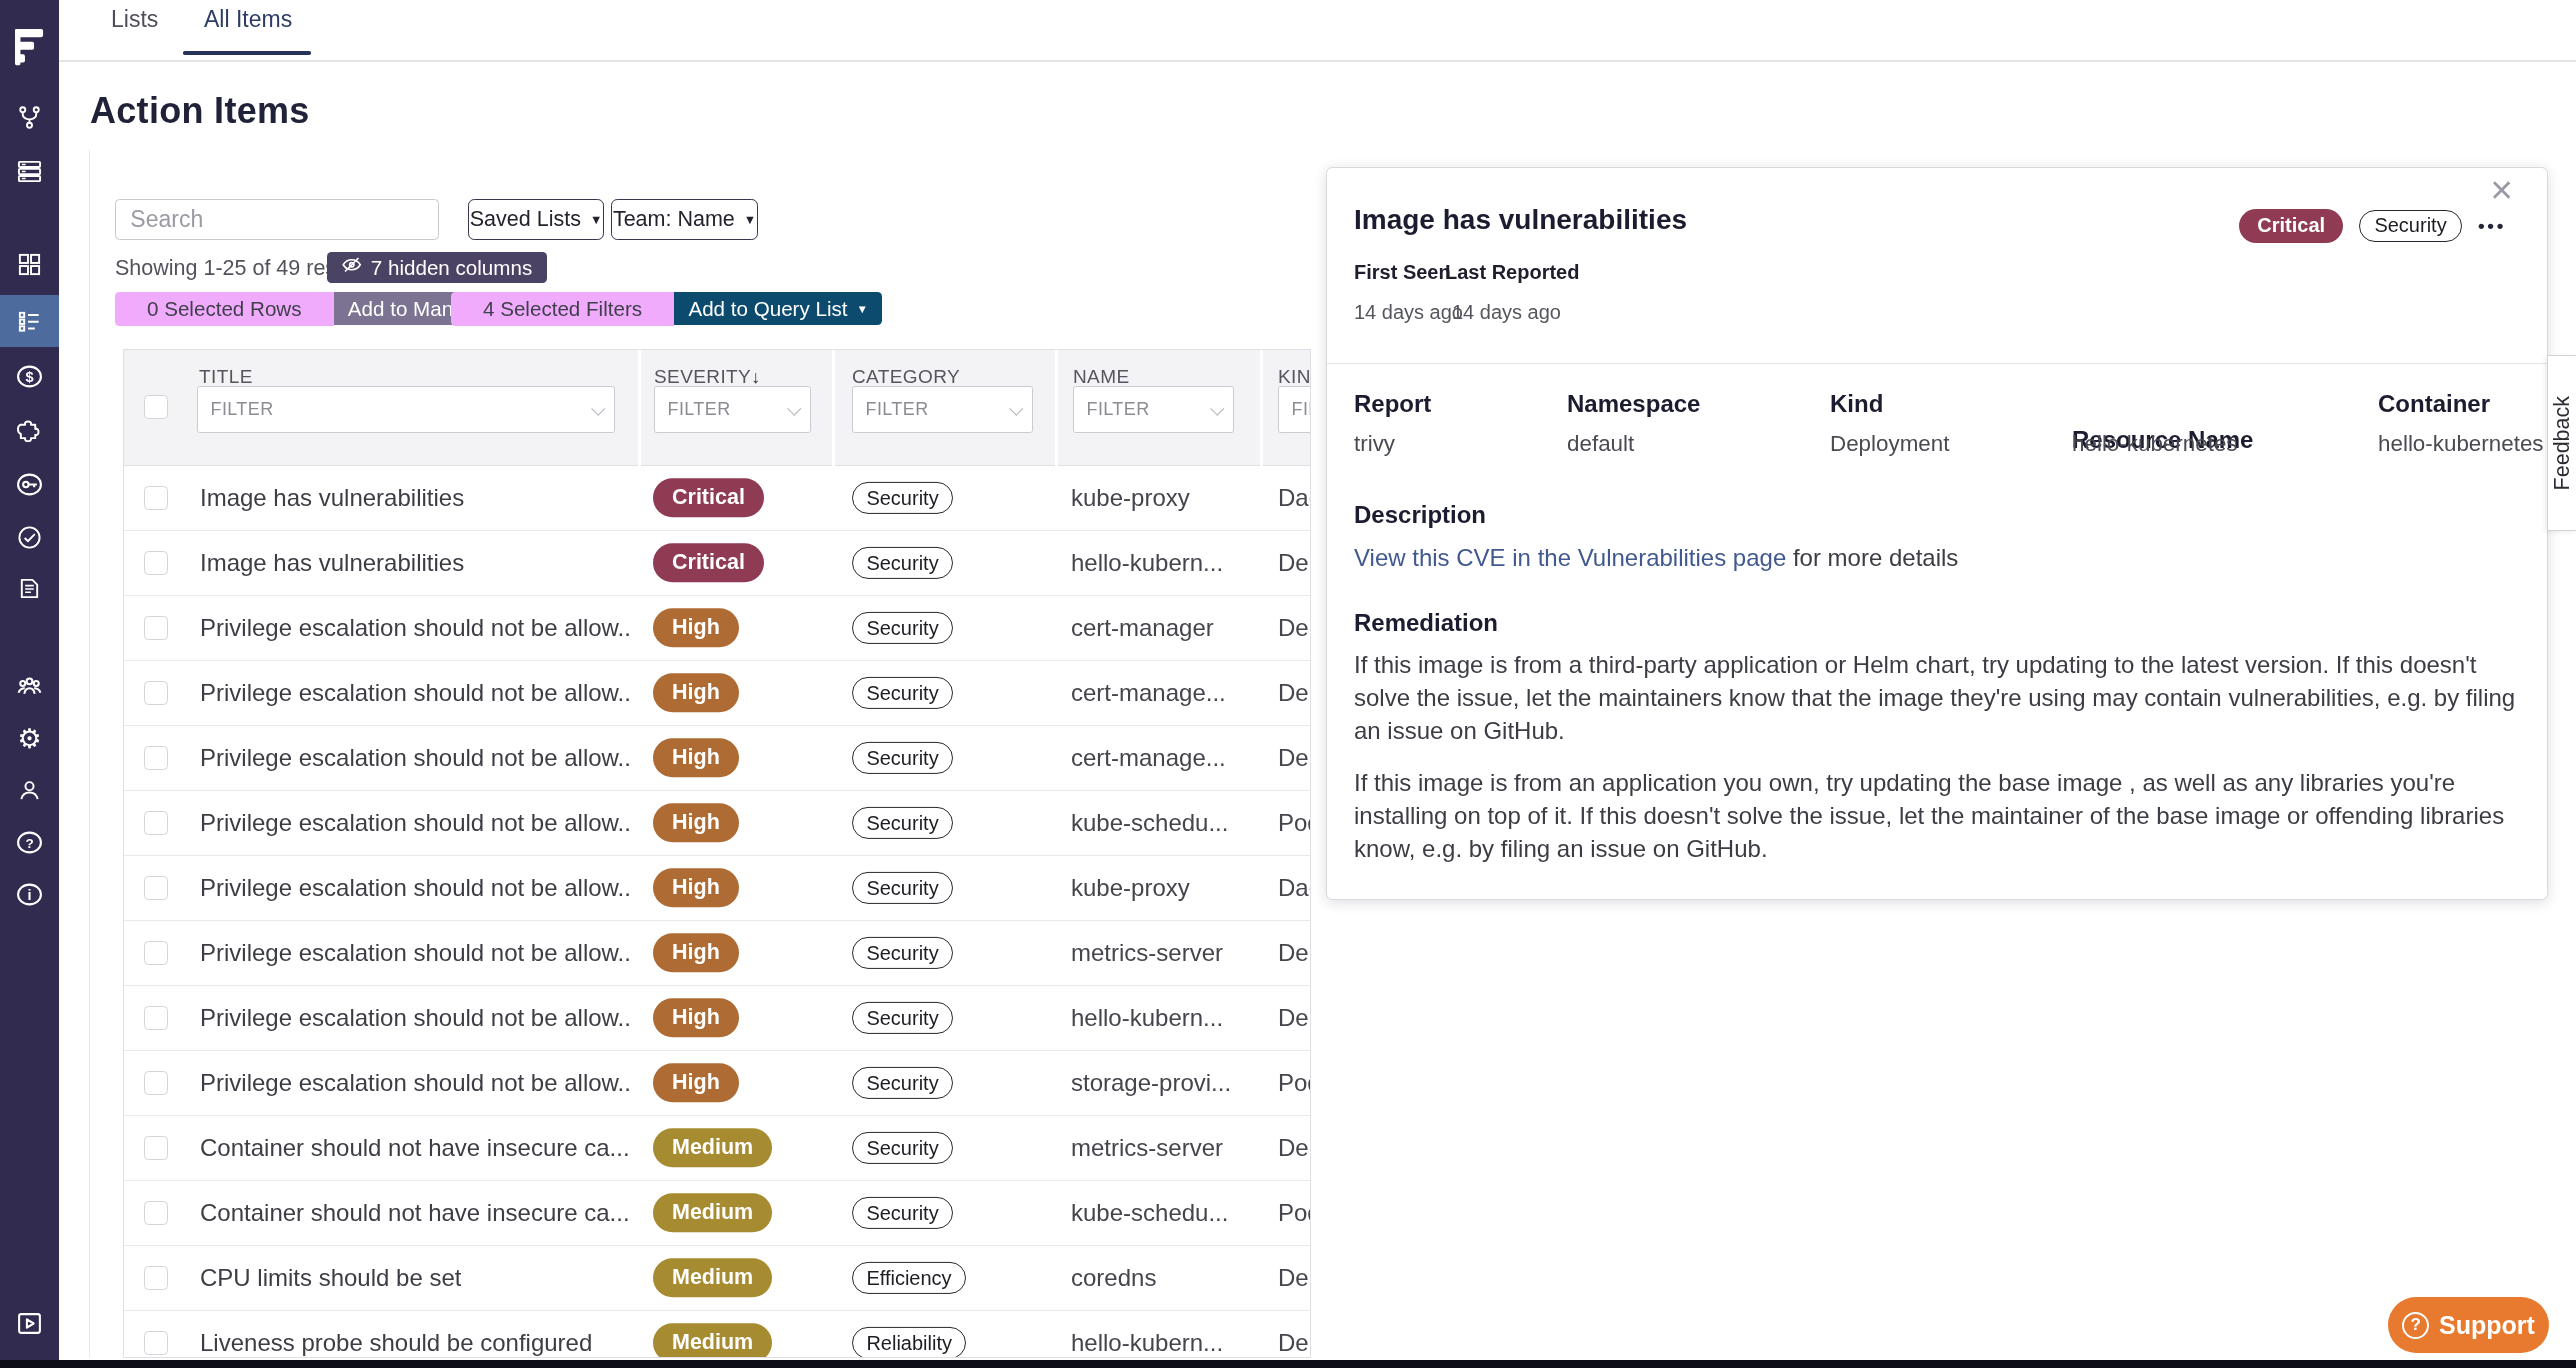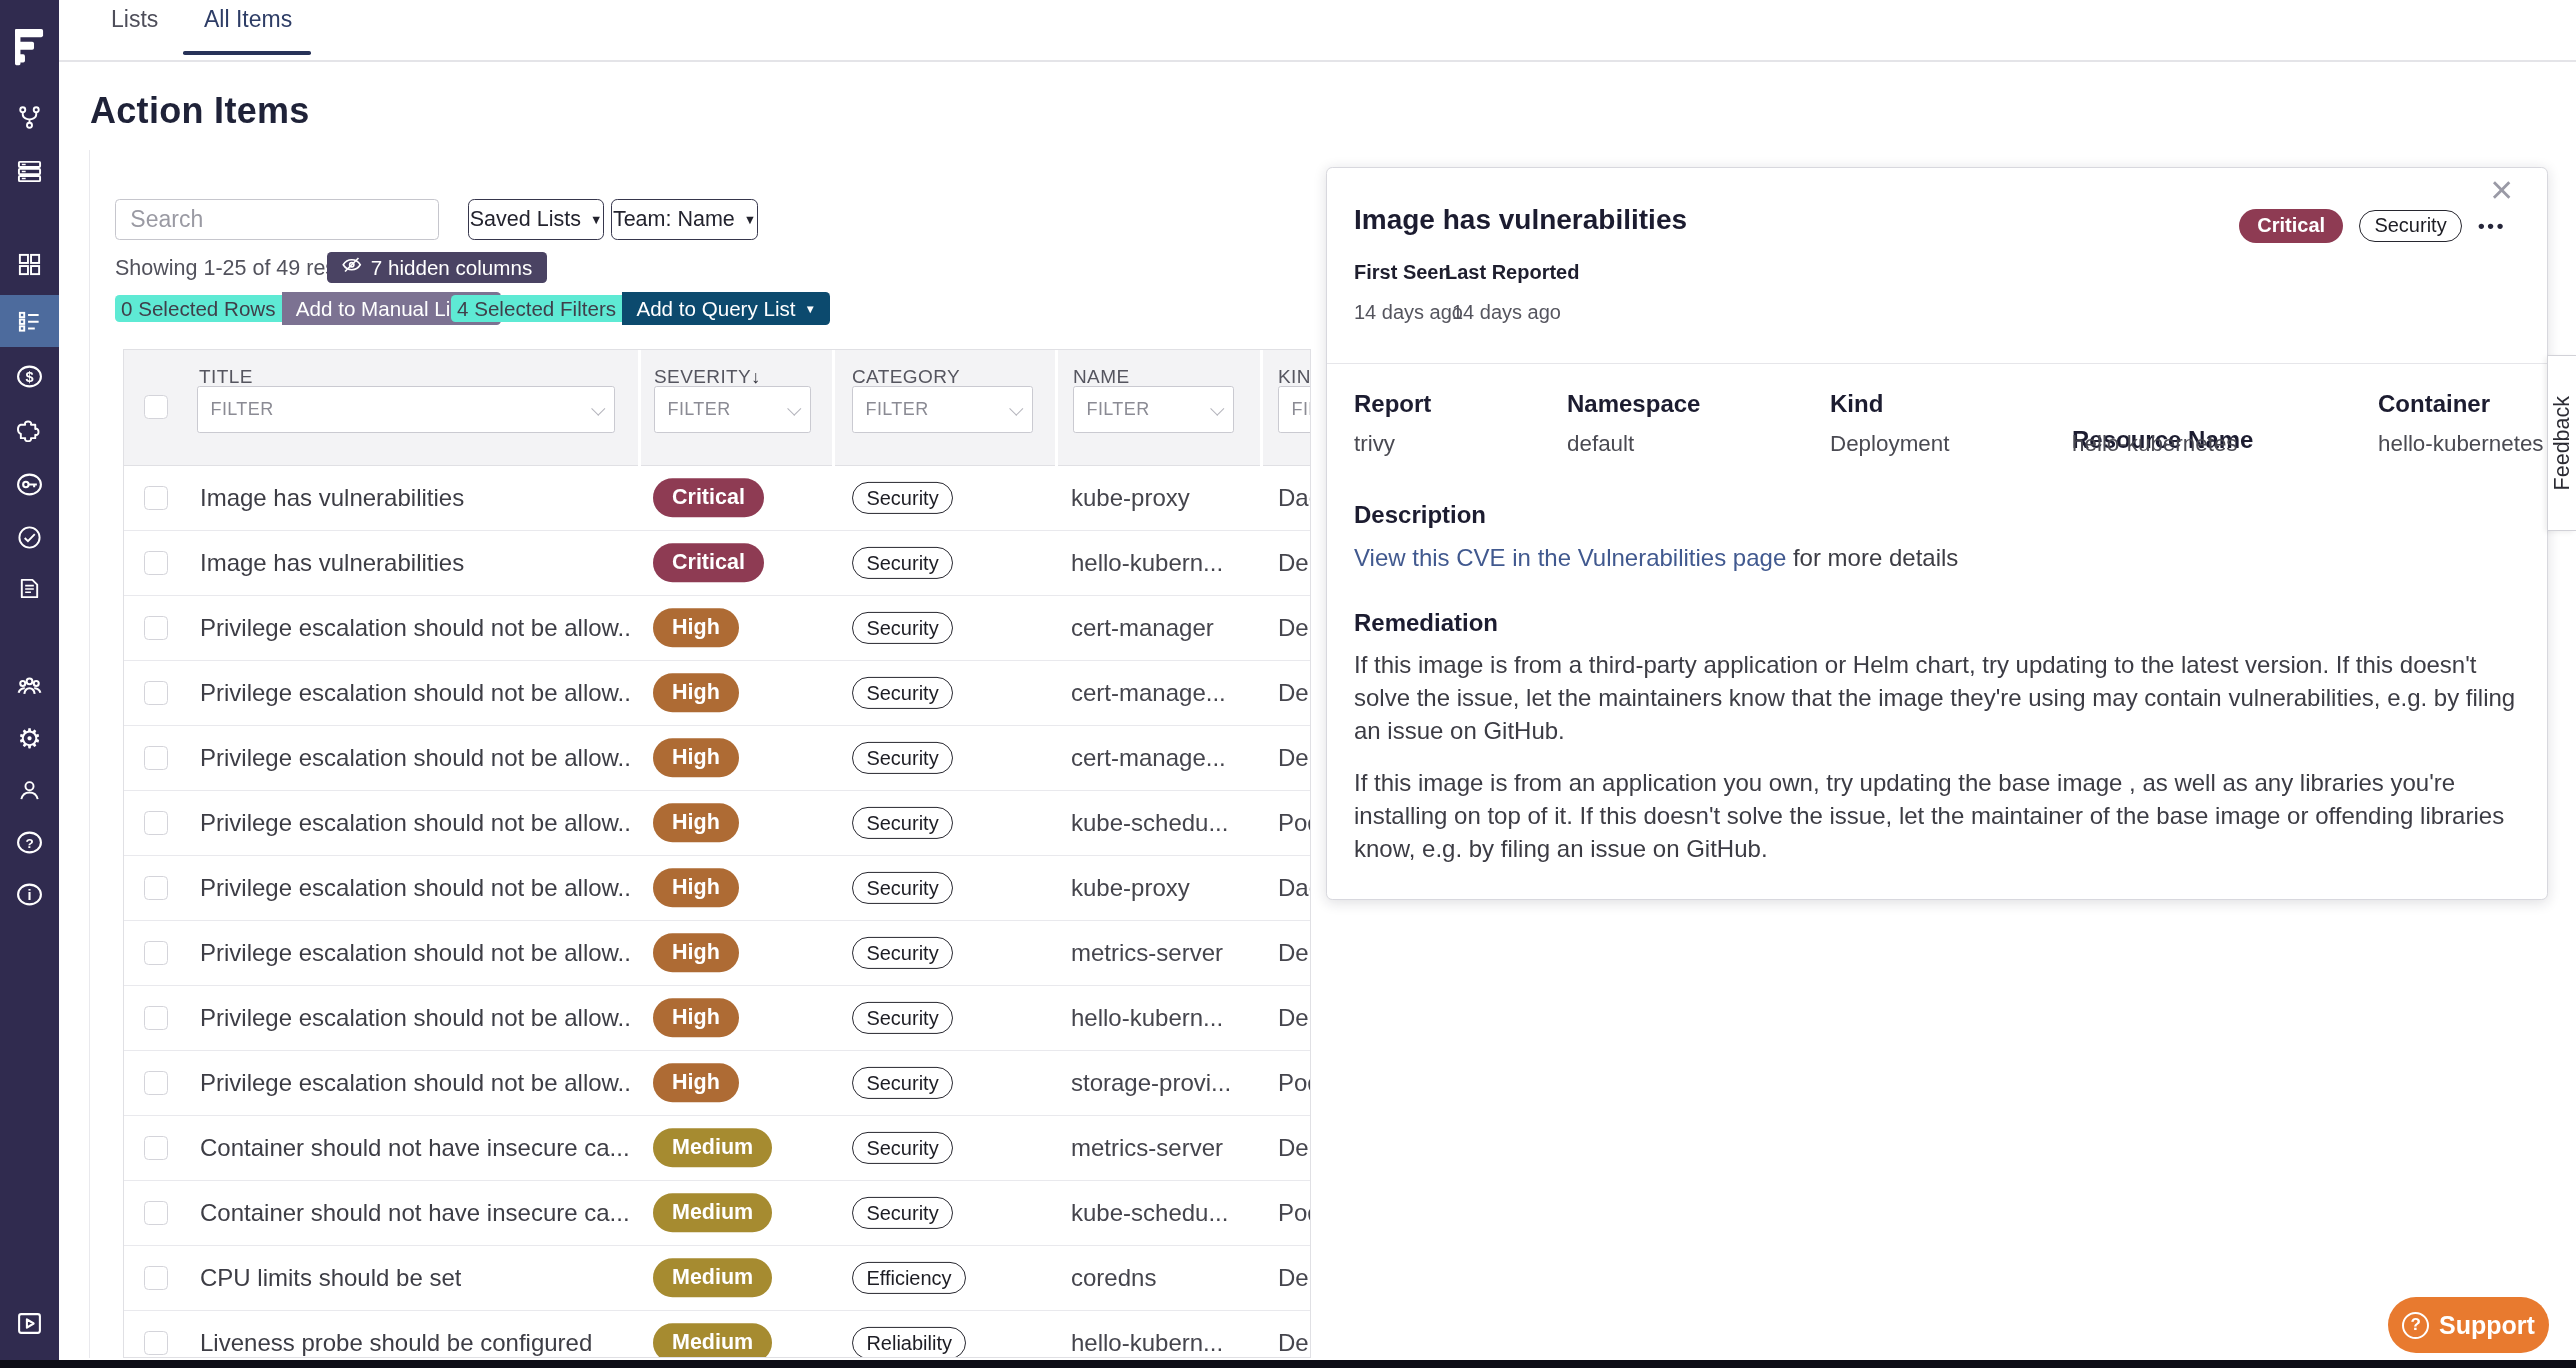--- a/index.html
+++ b/index.html
@@ -41,22 +41,22 @@
   .btn-saved { left:468px; width:136px; }
   .btn-team { left:611px; width:147px; }
 
   .results-text { position:absolute; left:115px; top:256px; font-size:21.5px; color:#52525c; }
   .hidden-pill { position:absolute; left:327px; top:252px; height:31px; padding:0 14.3px;
     background:#4A4363; border-radius:4.5px; color:#fff; font-size:20.6px;
     display:flex; align-items:center; gap:8px; cursor:pointer; }
 
   .selrow { position:absolute; top:292px; height:33px; display:flex; align-items:center;
     font-size:20.6px; }
-  .seg-label { background:#5eead4; color:#3f3f4a; display:flex; align-items:center;
-    height:27px; padding:0 6px; border-radius:4.5px 0 0 4.5px; }
+  .seg-label { background:#f0abfc; color:#3f3f4a; display:flex; align-items:center;
+    height:34px; padding:0 32px; border-radius:4.5px 0 0 4.5px; }
   .seg-btn { color:#fff; display:flex; align-items:center; gap:9px; height:33px;
     padding:0 14.3px; border-radius:0 4.5px 4.5px 0; cursor:pointer; }
   .seg-btn .caret { font-size:11.6px; }
   .sel-rows { left:115px; }
   .sel-rows .seg-btn { background:#7C7292; }
   .sel-filters { left:451px; }
   .sel-filters .seg-btn { background:#0c4a6e; }
 
   
   .table-wrap { position:absolute; left:123px; top:349px; width:1188px; height:1009px;

